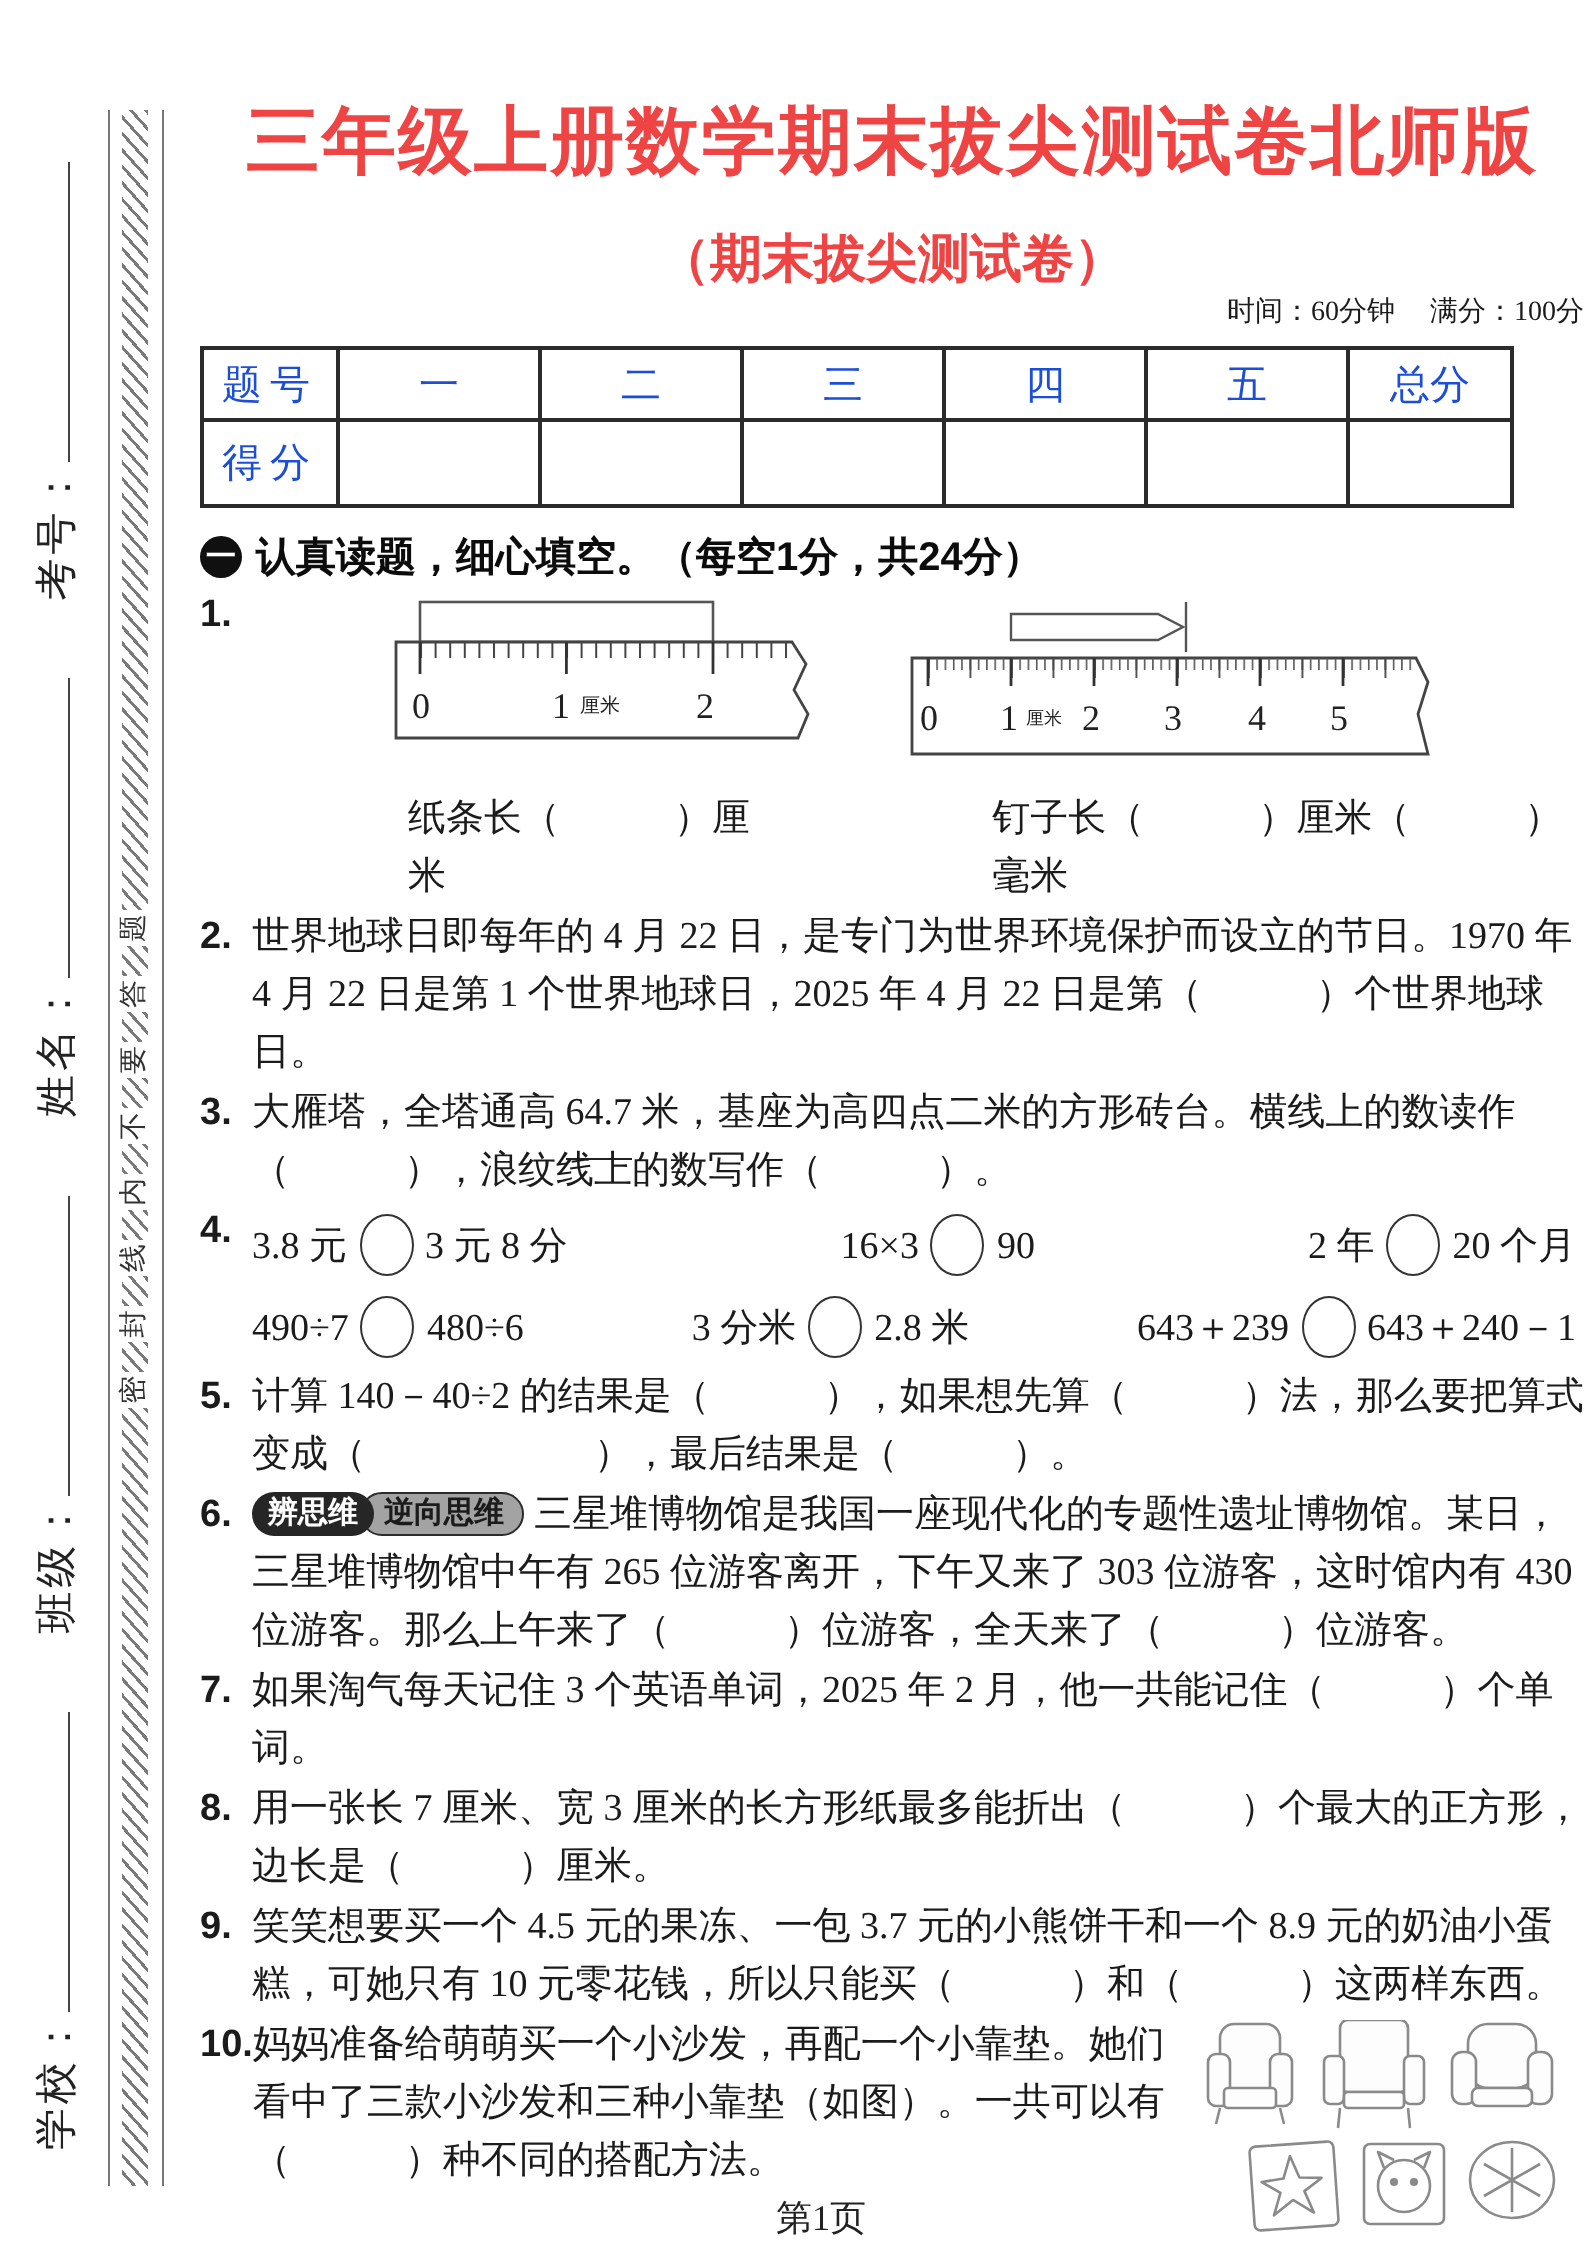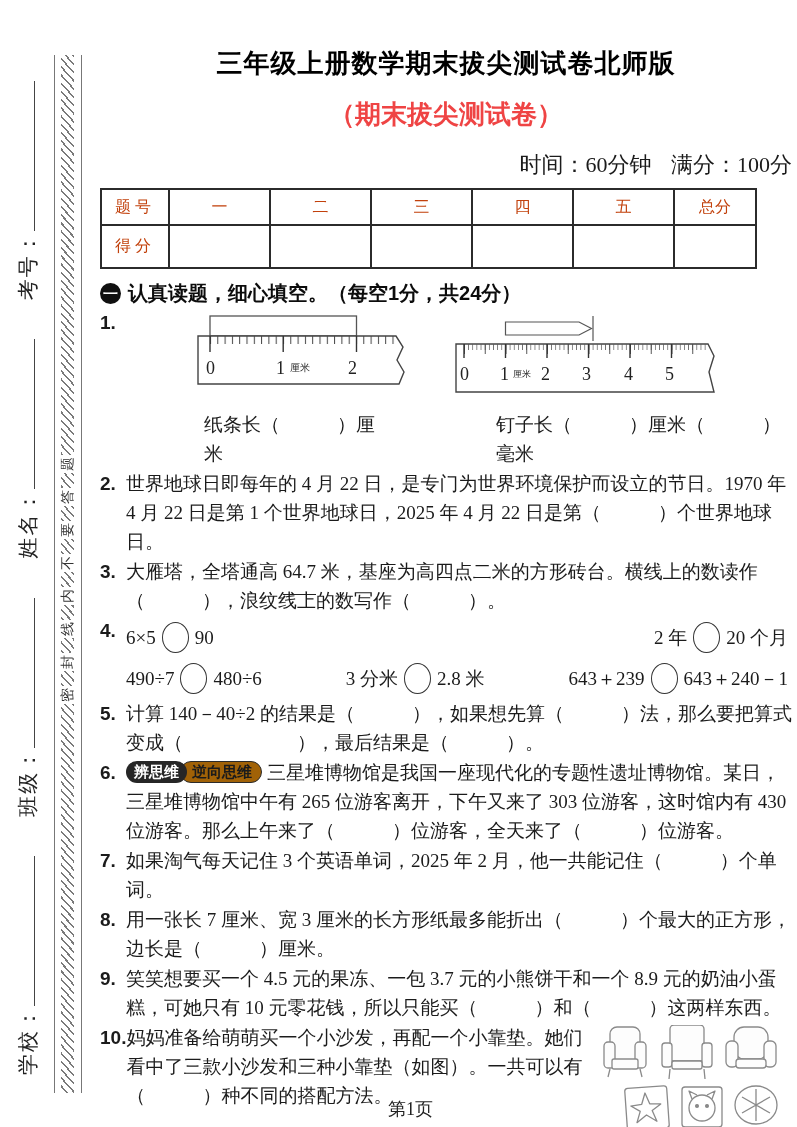--- a/index.html
+++ b/index.html
@@ -16,28 +16,28 @@
   .seal{position:absolute;left:54px;top:55px;bottom:34px;width:26px;
         border-left:1px solid #777;border-right:1px solid #777;}
   .seal-stripes{position:absolute;left:6px;top:0;bottom:0;width:13px;
         background:repeating-linear-gradient(48deg,transparent 0,transparent 4px,#7a7a7a 4px,#7a7a7a 5.5px);}
   .seal-char{position:absolute;left:4px;width:18px;height:18px;line-height:18px;text-align:center;
         background:#fff;font-size:14px;color:#333;transform:rotate(-90deg);}
 
   
   .content{position:absolute;left:100px;width:692px;top:46px;}
   .title{margin:0;text-align:center;font-family:"Liberation Sans","DejaVu Sans",sans-serif;
-         font-weight:900;font-size:26px;letter-spacing:1px;color:#000000;}
+         font-weight:900;font-size:37px;letter-spacing:1px;color:#ef4444;}
   .subtitle{margin-top:16px;text-align:center;font-family:"Liberation Sans","DejaVu Sans",sans-serif;
          font-weight:800;font-size:26px;color:#ef4444;}
-  .meta{margin-top:18px;text-align:right;font-size:22px;color:#1b1b1b;}
+  .meta{margin-top:0;text-align:right;font-size:14px;color:#1b1b1b;}
   .meta span{margin-left:14px;}
 
   table.score{border-collapse:collapse;margin-top:8px;table-layout:fixed;}
-  table.score td{border:2px solid #2b2b2b;text-align:center;font-size:16px;color:#c2410c;padding:0;}
+  table.score td{border:2px solid #2b2b2b;text-align:center;font-size:20px;color:#1d4ed8;padding:0;}
   tr.r1 td{height:34px;}
   tr.r2 td{height:41px;}
   td.lab{letter-spacing:4px;}
 
   .section-header{display:flex;align-items:center;margin-top:11px;
         font-family:"Liberation Sans","DejaVu Sans",sans-serif;font-weight:800;font-size:20px;color:#0c0c0c;}
   .sec-icon{flex:none;width:21px;height:21px;border-radius:50%;background:#101010;color:#fff;
         font-size:15px;line-height:21px;text-align:center;margin-right:7px;font-weight:700;}
 
   .q{display:flex;font-size:19px;line-height:29px;margin-top:1px;}
@@ -56,21 +56,21 @@
   .circle{display:inline-block;width:25px;height:29px;border:1.6px solid #333;border-radius:50%;
           vertical-align:-9px;margin:0 6px;}
   .circle.small{width:21px;height:25px;vertical-align:-7px;margin:0 3px;}
 
   .u-line{border-bottom:1.5px solid #222;padding-bottom:12px;}
   .u-wavy{text-decoration-style:wavy;text-underline-offset:4px;text-decoration-thickness:1px;}
 
   .badge-dark{display:inline-block;position:relative;z-index:1;background:#262626;color:#fff;
       font-family:"Liberation Sans","DejaVu Sans",sans-serif;font-weight:800;font-size:15px;
       border-radius:11px;padding:1px 8px;line-height:20px;vertical-align:2px;}
-  .badge-light{display:inline-block;background:#a16207;color:#1b1b1b;border:1.8px solid #2b2b2b;
+  .badge-light{display:inline-block;background:#a3a3a3;color:#1b1b1b;border:1.8px solid #2b2b2b;
       font-family:"Liberation Sans","DejaVu Sans",sans-serif;font-weight:800;font-size:15px;
       border-radius:11px;padding:0 9px 0 11px;margin-left:-7px;margin-right:5px;line-height:20px;vertical-align:2px;}
 
   .q10-figs{float:right;width:196px;height:112px;margin:2px 0 2px 8px;}
 
   .footer{position:absolute;bottom:6px;left:12px;width:100%;text-align:center;font-size:18px;color:#222;}
 
   svg text{font-family:"Liberation Serif","DejaVu Serif",serif;}
 </style>
 </head>
@@ -209,21 +209,22 @@
 
     <div class="q">
       <span class="qnum">3.</span>
       <div class="qtext"><span>大雁塔，全塔通高 </span><span class="u-line">64.7</span><span> 米，基座为高</span><span class="u-wavy">四点二</span><span>米的方形砖台。横线上的数读作（　　　），浪纹线上的数写作（　　　）。</span></div>
     </div>
 
     <div class="q">
       <span class="qnum">4.</span>
       <div class="qtext">
         <div class="cmp-row">
-          <span class="cmp-item"><span>6×5</span><span class="circle"></span><span>90</span></span>
+          <span class="cmp-item"><span>3.8 元</span><span class="circle"></span><span>3 元 8 分</span></span>
+          <span class="cmp-item"><span>16×3</span><span class="circle"></span><span>90</span></span>
           <span class="cmp-item"><span>2 年</span><span class="circle"></span><span>20 个月</span></span>
         </div>
         <div class="cmp-row">
           <span class="cmp-item"><span>490÷7</span><span class="circle"></span><span>480÷6</span></span>
           <span class="cmp-item"><span>3 分米</span><span class="circle"></span><span>2.8 米</span></span>
           <span class="cmp-item"><span>643＋239</span><span class="circle"></span><span>643＋240－1</span></span>
         </div>
       </div>
     </div>
 

